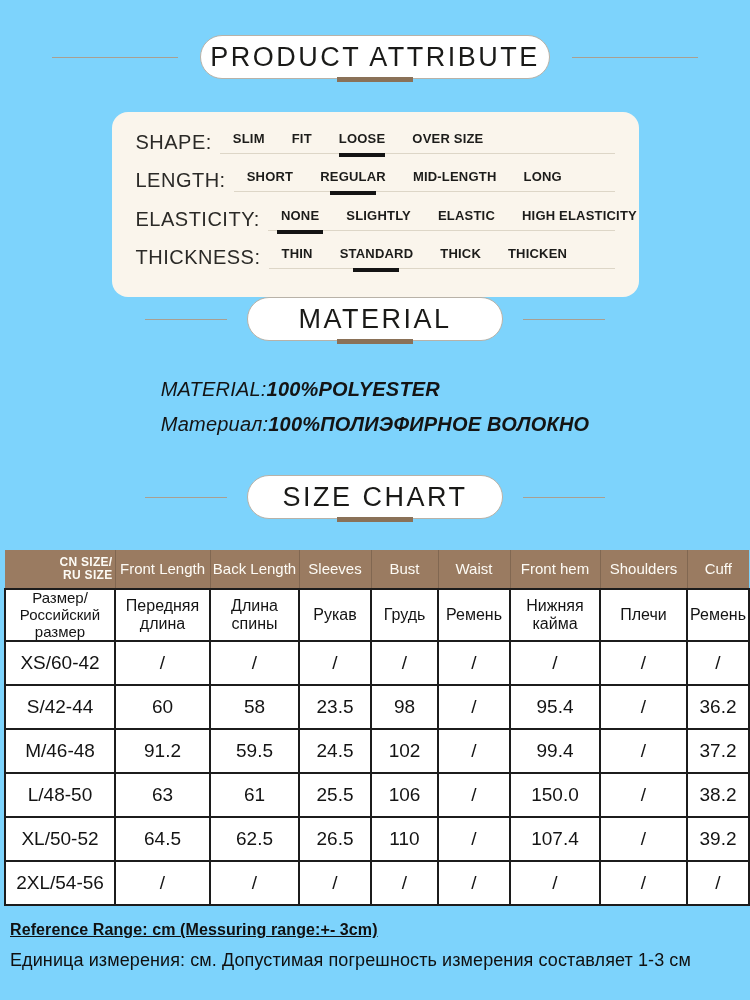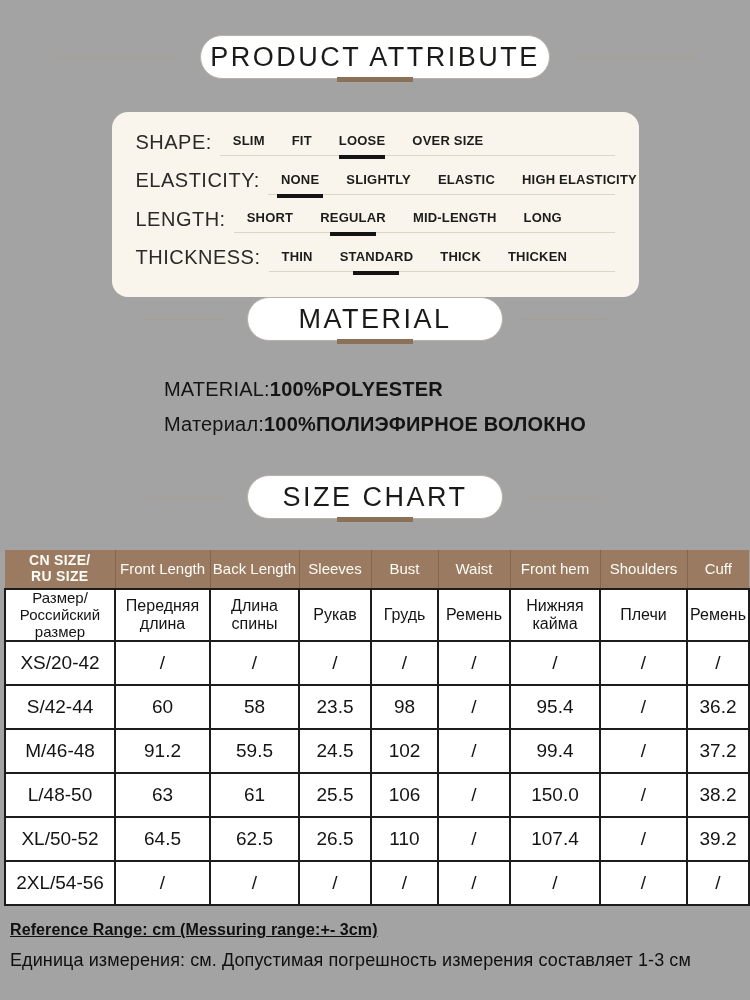--- a/index.html
+++ b/index.html
@@ -1,17 +1,17 @@
 <!DOCTYPE html>
 <html><head>
 <meta charset="utf-8">
 <style>
   html,body{margin:0;padding:0;background:#ffffff;}
   .page{
-    width:750px;height:1000px;background:#a3a3a3;position:relative;overflow:hidden;
+    width:750px;height:1000px;background:#7dd3fc;position:relative;overflow:hidden;
     font-family:"Liberation Sans","DejaVu Sans",sans-serif;color:#141414;
   }
   
   .sec-header{display:flex;align-items:center;justify-content:center;}
   .sec-header.first{padding-top:35px;}
   .side-line{height:1px;background:#a99f91;}
   .side-line.long{width:126px;margin:0 22px;}
   .side-line.short{width:82px;margin:0 20px;}
   .pill{
     position:relative;display:flex;align-items:center;justify-content:center;
@@ -23,52 +23,52 @@
   .pill::after{
     content:"";position:absolute;left:50%;transform:translateX(-50%);
     bottom:-4px;width:76px;height:5px;background:#8a7158;
   }
   
   .attr-panel{
     width:527px;height:185px;margin:33px auto 0;background:#faf5ec;border-radius:16px;
     box-sizing:border-box;padding:8px 24px 12px;
     display:flex;flex-direction:column;justify-content:space-evenly;
   }
-  .attr-row{display:flex;align-items:center;gap:8px;}
+  .attr-row{display:flex;align-items:flex-start;gap:8px;}
   .attr-label{font-size:20px;letter-spacing:0.5px;color:#2b2a27;white-space:nowrap;padding-bottom:5px;}
   .attr-options{
     flex:1;display:flex;align-items:flex-end;gap:27px;
     border-bottom:1px solid #ddd6c7;padding:0 0 7px 13px;min-width:0;
   }
   .attr-option{
     position:relative;font-size:13px;font-weight:600;letter-spacing:0.2px;
     color:#1c1c1a;white-space:nowrap;
   }
   .attr-option.selected::after{
     content:"";position:absolute;left:50%;transform:translateX(-50%);
     bottom:-11px;width:46px;height:4px;background:#141414;
   }
   
   .sec-header.material{}
-  .material-block{width:fit-content;margin:31px auto 0;}
+  .material-block{width:fit-content;margin:31px auto 0;font-style:italic;}
   .mat-line{font-size:20px;line-height:35px;color:#141414;letter-spacing:0.2px;}
   .mat-label{font-weight:400;}
   .mat-value{font-weight:700;}
   
   .sec-header.sizechart{margin-top:33px;}
   .size-table{
     border-collapse:collapse;table-layout:fixed;width:744px;margin:31px 0 0 4px;
   }
   .size-table thead th{
     background:#9a7b61;color:#fdfbf5;font-weight:400;font-size:15px;height:38px;
     border-right:1px solid rgba(0,0,0,0.16);white-space:pre-line;line-height:1.12;
     text-align:center;padding:0 2px;
   }
   .size-table thead th:last-child{border-right:none;}
-  .size-table thead th:first-child{font-size:14px;font-weight:700;letter-spacing:0.3px;}
+  .size-table thead th:first-child{font-size:12px;font-weight:700;letter-spacing:0.3px;text-align:right;}
   .size-table tbody th,.size-table tbody td{
     border:2px solid #1c1c1c;background:#ffffff;text-align:center;
     color:#141414;padding:0 2px;
   }
   .size-table tr.subheader th{
     font-size:16px;font-weight:400;height:50px;white-space:pre-line;line-height:1.12;
   }
   .size-table tr.subheader th:first-child{font-size:15px;margin-top:17px;}
   .size-table tr.data-row th,.size-table tr.data-row td{
     height:42px;font-size:19px;font-weight:400;
@@ -95,35 +95,35 @@
       <div class="attr-row">
         <span class="attr-label">SHAPE:</span>
         <div class="attr-options">
           <span class="attr-option">SLIM</span>
           <span class="attr-option">FIT</span>
           <span class="attr-option selected">LOOSE</span>
           <span class="attr-option">OVER SIZE</span>
         </div>
       </div>
       <div class="attr-row">
+        <span class="attr-label">LENGTH:</span>
+        <div class="attr-options">
+          <span class="attr-option">SHORT</span>
+          <span class="attr-option selected">REGULAR</span>
+          <span class="attr-option">MID-LENGTH</span>
+          <span class="attr-option">LONG</span>
+        </div>
+      </div>
+      <div class="attr-row">
         <span class="attr-label">ELASTICITY:</span>
         <div class="attr-options">
           <span class="attr-option selected">NONE</span>
           <span class="attr-option">SLIGHTLY</span>
           <span class="attr-option">ELASTIC</span>
           <span class="attr-option">HIGH ELASTICITY</span>
-        </div>
-      </div>
-      <div class="attr-row">
-        <span class="attr-label">LENGTH:</span>
-        <div class="attr-options">
-          <span class="attr-option">SHORT</span>
-          <span class="attr-option selected">REGULAR</span>
-          <span class="attr-option">MID-LENGTH</span>
-          <span class="attr-option">LONG</span>
         </div>
       </div>
       <div class="attr-row">
         <span class="attr-label">THICKNESS:</span>
         <div class="attr-options">
           <span class="attr-option">THIN</span>
           <span class="attr-option selected">STANDARD</span>
           <span class="attr-option">THICK</span>
           <span class="attr-option">THICKEN</span>
         </div>
@@ -192,21 +192,21 @@
 спины</th>
           <th>Рукав</th>
           <th>Грудь</th>
           <th>Ремень</th>
           <th>Нижняя
 кайма</th>
           <th>Плечи</th>
           <th>Ремень</th>
         </tr>
         <tr class="data-row">
-          <th class="size-cell">XS/20-42</th>
+          <th class="size-cell">XS/60-42</th>
           <td class="val-cell">/</td>
           <td class="val-cell">/</td>
           <td class="val-cell">/</td>
           <td class="val-cell">/</td>
           <td class="val-cell">/</td>
           <td class="val-cell">/</td>
           <td class="val-cell">/</td>
           <td class="val-cell">/</td>
         </tr>
         <tr class="data-row">

